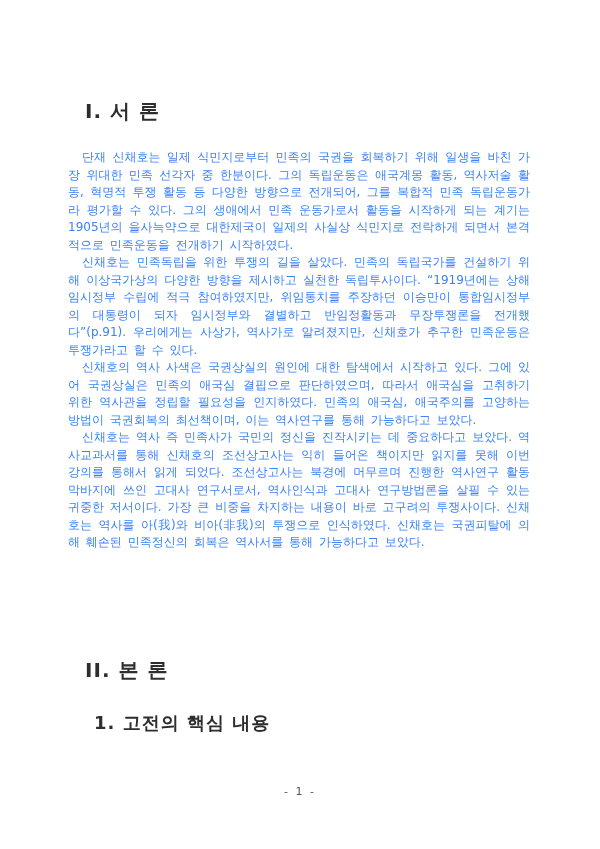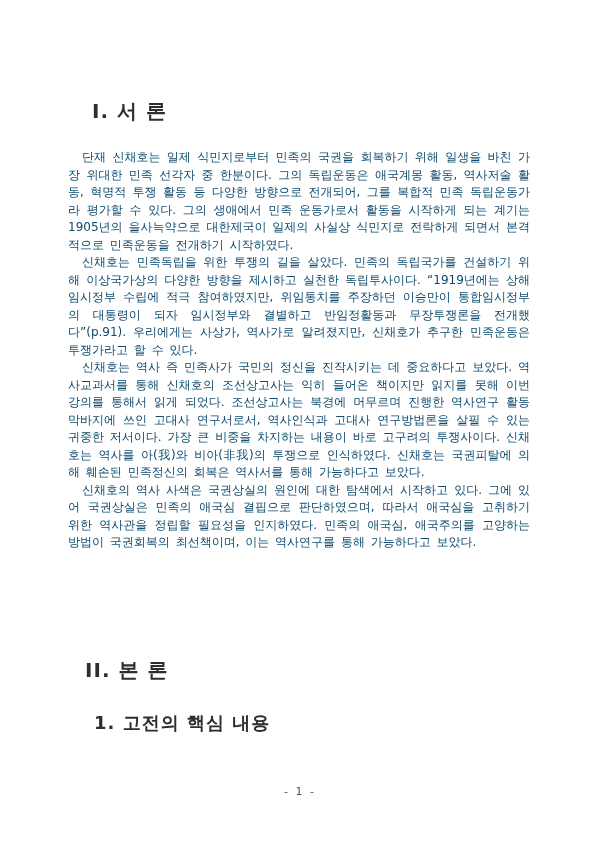--- a/index.html
+++ b/index.html
@@ -20,21 +20,21 @@
   .section-heading {
     margin: 0;
     padding: 0;
     font-size: 20px;
     font-weight: bold;
     color: #2e2e2e;
     letter-spacing: 1px;
   }
   .heading-intro {
     position: absolute;
-    left: 92px;
+    left: 85px;
     top: 98px;
   }
   .heading-main {
     position: absolute;
     left: 85px;
     top: 657px;
   }
   .subsection-heading {
     position: absolute;
     left: 94px;
@@ -46,21 +46,21 @@
     letter-spacing: 1px;
   }
   .body-text {
     position: absolute;
     left: 68px;
     top: 149px;
     width: 462px;
     font-size: 12px;
     line-height: 17.5px;
     text-align: justify;
-    color: #0c4a6e;
+    color: #3b82f6;
     word-spacing: 2px;
   }
   .body-text p {
     margin: 0;
     padding: 0;
     text-indent: 14px;
   }
   .page-footer {
     position: absolute;
     left: 0;
@@ -75,22 +75,22 @@
 </head>
 <body>
 
 <div class="page">
 
   <h1 class="section-heading heading-intro">I. 서 론</h1>
 
   <div class="body-text">
     <p>단재 신채호는 일제 식민지로부터 민족의 국권을 회복하기 위해 일생을 바친 가장 위대한 민족 선각자 중 한분이다. 그의 독립운동은 애국계몽 활동, 역사저술 활동, 혁명적 투쟁 활동 등 다양한 방향으로 전개되어, 그를 복합적 민족 독립운동가라 평가할 수 있다. 그의 생애에서 민족 운동가로서 활동을 시작하게 되는 계기는 1905년의 을사늑약으로 대한제국이 일제의 사실상 식민지로 전락하게 되면서 본격적으로 민족운동을 전개하기 시작하였다.</p>
     <p>신채호는 민족독립을 위한 투쟁의 길을 살았다. 민족의 독립국가를 건설하기 위해 이상국가상의 다양한 방향을 제시하고 실천한 독립투사이다. “1919년에는 상해임시정부 수립에 적극 참여하였지만, 위임통치를 주장하던 이승만이 통합임시정부의 대통령이 되자 임시정부와 결별하고 반임정활동과 무장투쟁론을 전개했다”(p.91). 우리에게는 사상가, 역사가로 알려졌지만, 신채호가 추구한 민족운동은 투쟁가라고 할 수 있다.</p>
+    <p>신채호의 역사 사색은 국권상실의 원인에 대한 탐색에서 시작하고 있다. 그에 있어 국권상실은 민족의 애국심 결핍으로 판단하였으며, 따라서 애국심을 고취하기 위한 역사관을 정립할 필요성을 인지하였다. 민족의 애국심, 애국주의를 고양하는 방법이 국권회복의 최선책이며, 이는 역사연구를 통해 가능하다고 보았다.</p>
     <p>신채호는 역사 즉 민족사가 국민의 정신을 진작시키는 데 중요하다고 보았다. 역사교과서를 통해 신채호의 조선상고사는 익히 들어온 책이지만 읽지를 못해 이번 강의를 통해서 읽게 되었다. 조선상고사는 북경에 머무르며 진행한 역사연구 활동 막바지에 쓰인 고대사 연구서로서, 역사인식과 고대사 연구방법론을 살필 수 있는 귀중한 저서이다. 가장 큰 비중을 차지하는 내용이 바로 고구려의 투쟁사이다. 신채호는 역사를 아(我)와 비아(非我)의 투쟁으로 인식하였다. 신채호는 국권피탈에 의해 훼손된 민족정신의 회복은 역사서를 통해 가능하다고 보았다.</p>
-    <p>신채호의 역사 사색은 국권상실의 원인에 대한 탐색에서 시작하고 있다. 그에 있어 국권상실은 민족의 애국심 결핍으로 판단하였으며, 따라서 애국심을 고취하기 위한 역사관을 정립할 필요성을 인지하였다. 민족의 애국심, 애국주의를 고양하는 방법이 국권회복의 최선책이며, 이는 역사연구를 통해 가능하다고 보았다.</p>
   </div>
 
   <h1 class="section-heading heading-main">II. 본 론</h1>
 
   <h2 class="subsection-heading">1. 고전의 핵심 내용</h2>
 
   <div class="page-footer">
     <span>- 1 -</span>
   </div>
 

